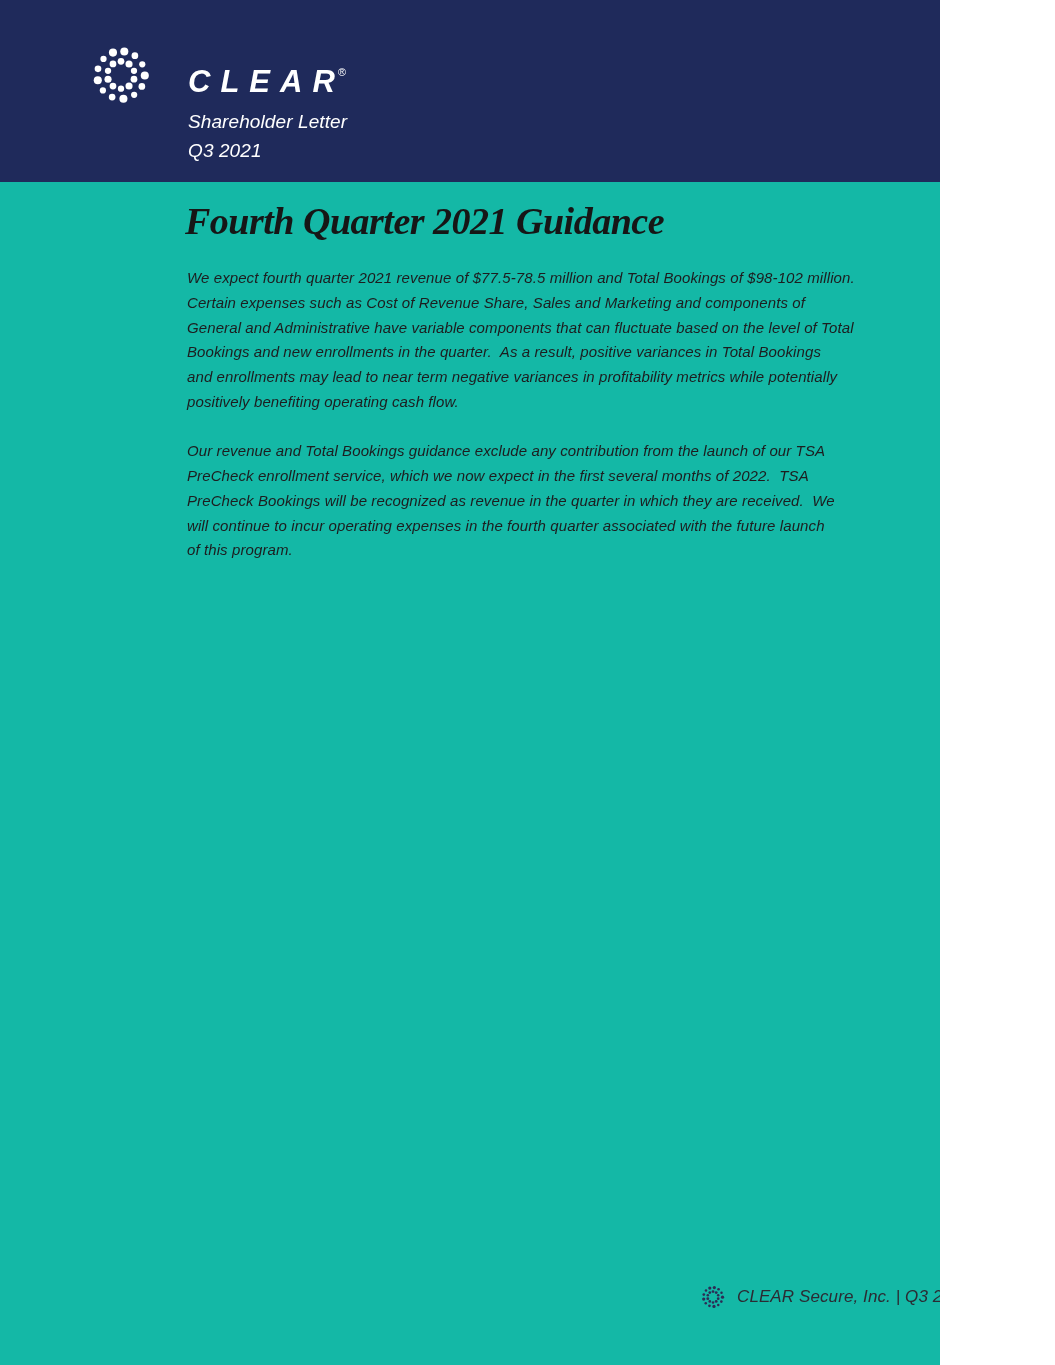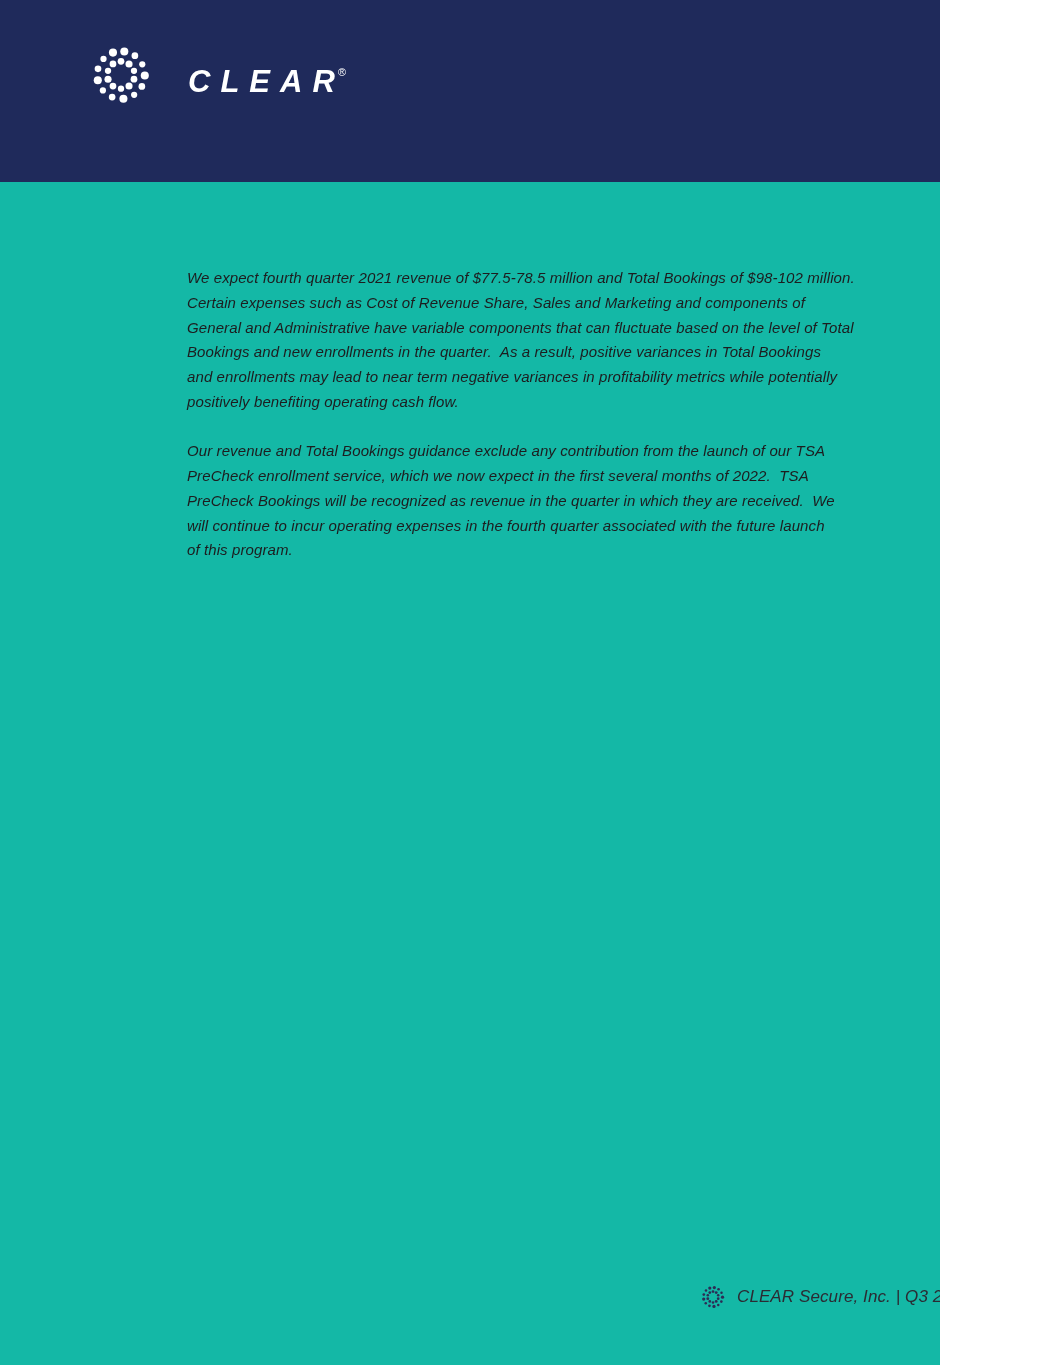--- a/index.html
+++ b/index.html
@@ -129,22 +129,27 @@
           <circle cx="53.46" cy="83.82" r="5.78" fill="#ffffff"></circle>
           <circle cx="37.35" cy="81.56" r="4.77" fill="#ffffff"></circle>
           <circle cx="24.13" cy="72.06" r="4.45" fill="#ffffff"></circle>
           <circle cx="16.84" cy="57.51" r="5.78" fill="#ffffff"></circle>
           <circle cx="17.15" cy="41.24" r="4.76" fill="#ffffff"></circle>
           <circle cx="24.98" cy="26.98" r="4.46" fill="#ffffff"></circle>
           <circle cx="38.54" cy="17.99" r="5.78" fill="#ffffff"></circle>
         </svg>
       </div>
     <div class="brand-wordmark"><span>CLEAR</span><span class="reg">®</span></div>
+    <div class="header-subtitle">
+      <div>Shareholder Letter</div>
+      <div>Q3 2021</div>
+    </div>
   </div>
 
+  <h1 class="page-title">Fourth Quarter 2021 Guidance</h1>
 
   <div class="body-copy">
     <div class="para">We expect fourth quarter 2021 revenue of $77.5-78.5 million and Total Bookings of $98-102 million.
 Certain expenses such as Cost of Revenue Share, Sales and Marketing and components of
 General and Administrative have variable components that can fluctuate based on the level of Total
 Bookings and new enrollments in the quarter.  As a result, positive variances in Total Bookings
 and enrollments may lead to near term negative variances in profitability metrics while potentially
 positively benefiting operating cash flow.</div>
     <div class="para">Our revenue and Total Bookings guidance exclude any contribution from the launch of our TSA
 PreCheck enrollment service, which we now expect in the first several months of 2022.  TSA

